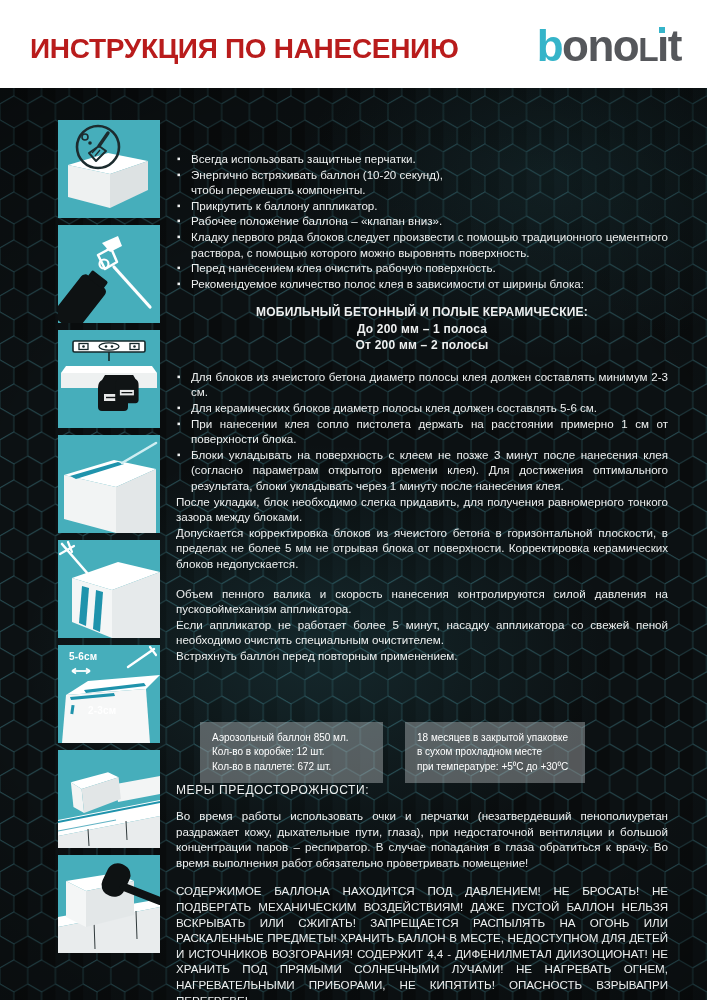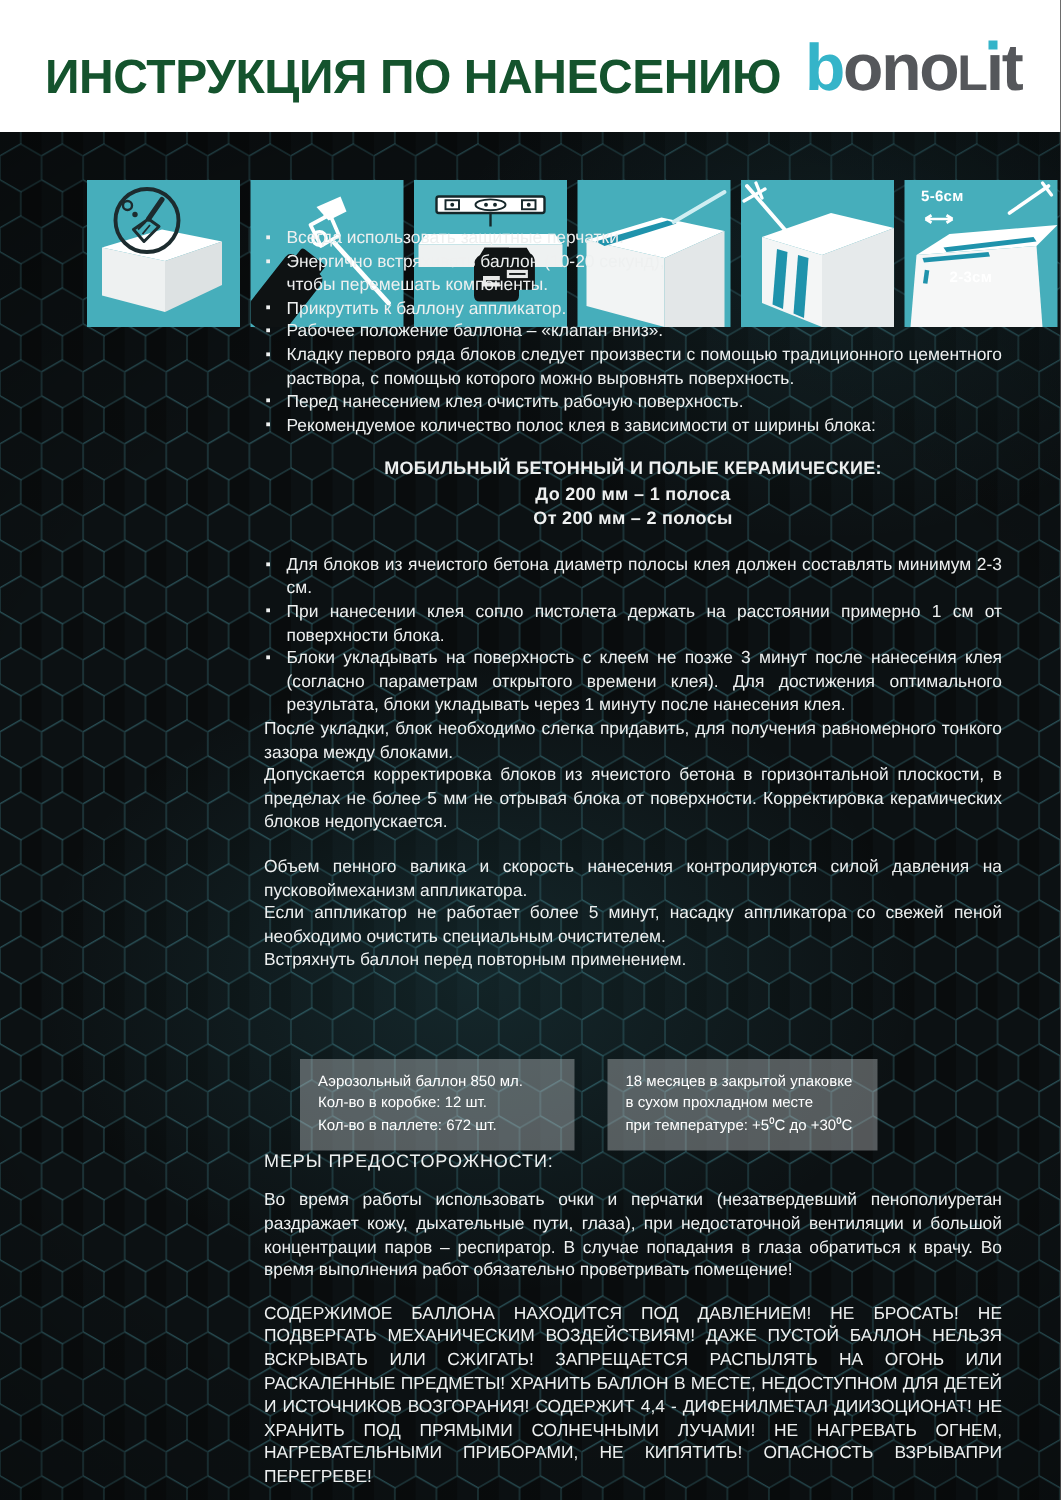--- a/index.html
+++ b/index.html
@@ -1,38 +1,38 @@
 <!DOCTYPE html>
 <html><head>
 <meta charset="utf-8">
 <style>
   html,body{margin:0;padding:0;background:#2a2a2a;}
   .page{position:relative;width:707px;height:1000px;margin:0 auto;background:#ffffff;overflow:hidden;
         font-family:"Liberation Sans",sans-serif;}
 
   
   .header{position:absolute;top:0;left:0;width:707px;height:88px;background:#ffffff;}
-  .title{position:absolute;left:30px;top:33px;margin:0;font-size:32px;font-weight:800;color:#14532d;letter-spacing:-0.3px;}
+  .title{position:absolute;left:30px;top:33px;margin:0;font-size:28px;font-weight:800;color:#b91c1c;letter-spacing:-0.3px;}
   .logo{position:absolute;right:26px;top:24px;font-size:44px;font-weight:bold;color:#55575b;letter-spacing:-1.5px;line-height:44px;}
   .lg-teal{color:#35b4c9;}
   .lg-cap{font-size:0.76em;}
   .lg-i{position:relative;display:inline-block;}
   .lg-i::after{content:'';position:absolute;left:2px;top:3px;width:6px;height:6px;background:#35b4c9;}
 
   
   .content{position:absolute;top:88px;left:0;width:707px;height:912px;background:#090c0d;}
   .hexbg{position:absolute;left:0;top:0;width:707px;height:912px;}
   .glow{position:absolute;left:0;top:0;width:707px;height:912px;pointer-events:none;
     background:
       radial-gradient(420px 300px at 45% 62%, rgba(70,170,185,0.15), rgba(70,170,185,0) 70%),
       radial-gradient(360px 260px at 78% 10%, rgba(70,170,185,0.10), rgba(70,170,185,0) 70%),
       radial-gradient(150% 110% at 50% 55%, rgba(0,0,0,0) 35%, rgba(0,0,0,0.55) 78%, rgba(0,0,0,0.82) 100%);}
 
   
-  .tiles{position:absolute;left:58px;top:32px;width:102px;display:flex;flex-direction:row;gap:7px;}
+  .tiles{position:absolute;left:58px;top:32px;width:102px;display:flex;flex-direction:column;gap:7px;}
   .tile{position:relative;width:102px;height:98px;background:#46aebb;overflow:hidden;flex:none;}
   .tile svg{position:absolute;left:0;top:0;width:100%;height:100%;display:block;}
   .t-label{position:absolute;color:#ffffff;font-weight:bold;font-size:10px;letter-spacing:0.2px;}
   .t6-top{left:11px;top:6px;}
   .t6-front{left:30px;top:60px;}
 
   
   .text-col{position:absolute;left:176px;top:0;width:492px;color:#eef0f0;}
   .blist{list-style:none;margin:0;padding:0;font-size:11.6px;line-height:15.6px;text-align:justify;}
   .blist li{position:relative;padding-left:15px;white-space:pre-line;}
@@ -214,20 +214,21 @@
       </ul>
 
       <div class="center-head">
         <div>МОБИЛЬНЫЙ БЕТОННЫЙ И ПОЛЫЕ КЕРАМИЧЕСКИЕ:</div>
         <div>До 200 мм – 1 полоса</div>
         <div>От 200 мм – 2 полосы</div>
       </div>
 
       <ul class="blist list2">
         <li>Для блоков из ячеистого бетона диаметр полосы клея должен составлять минимум 2-3 см.</li>
+        <li>Для керамических блоков диаметр полосы клея должен составлять 5-6 см.</li>
         <li>При нанесении клея сопло пистолета держать на расстоянии примерно 1 см от поверхности блока.</li>
         <li>Блоки укладывать на поверхность с клеем не позже 3 минут после нанесения клея (согласно параметрам открытого времени клея). Для достижения оптимального результата, блоки укладывать через 1 минуту после нанесения клея.</li>
       </ul>
 
       <p class="para">После укладки, блок необходимо слегка придавить, для получения равномерного тонкого зазора между блоками.</p>
       <p class="para">Допускается корректировка блоков из ячеистого бетона в горизонтальной плоскости, в пределах не более 5 мм не отрывая блока от поверхности. Корректировка керамических блоков недопускается.</p>
 
       <p class="para gap-top">Объем пенного валика и скорость нанесения контролируются силой давления на пусковоймеханизм аппликатора.</p>
       <p class="para">Если аппликатор не работает более 5 минут, насадку аппликатора со свежей пеной необходимо очистить специальным очистителем.</p>
       <p class="para">Встряхнуть баллон перед повторным применением.</p>

